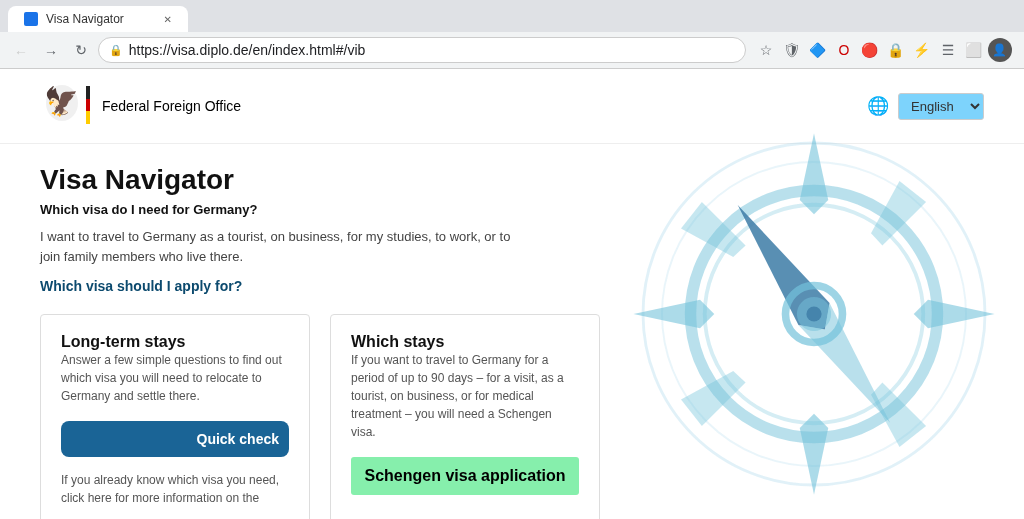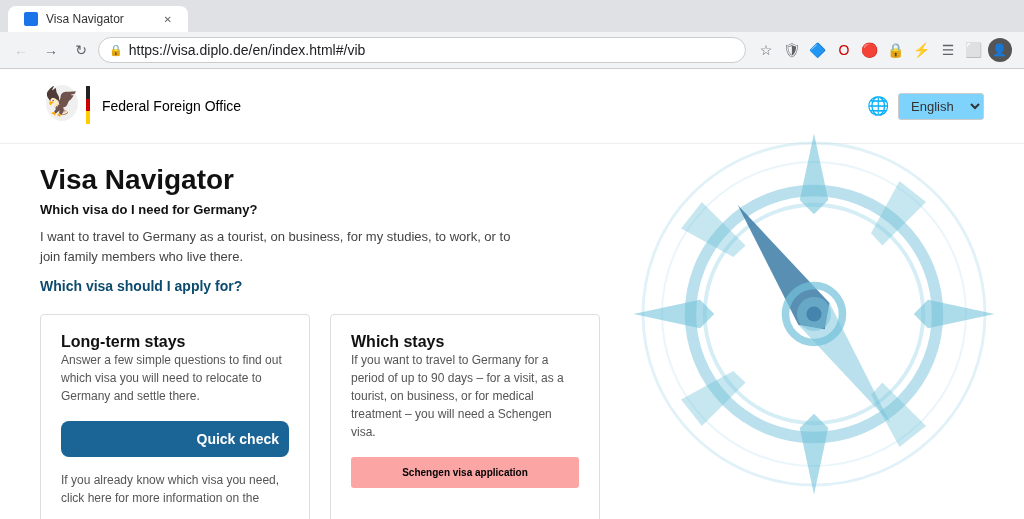--- a/index.html
+++ b/index.html
@@ -217,26 +217,26 @@
       border-radius: 8px;
       font-size: 14px;
       font-weight: bold;
       cursor: pointer;
       margin-bottom: 14px;
     }
     .btn-schengen {
       display: block;
       width: 100%;
       padding: 10px;
-      background: #fca5a5;
+      background: #86efac;
       color: #000;
       text-align: center;
       border: none;
       border-radius: 3px;
-      font-size: 10px;
+      font-size: 16px;
       font-weight: bold;
       cursor: pointer;
       margin-bottom: 14px;
     }
     .card-footer-text {
       font-size: 12px;
       color: #555;
       line-height: 1.5;
     }
 

